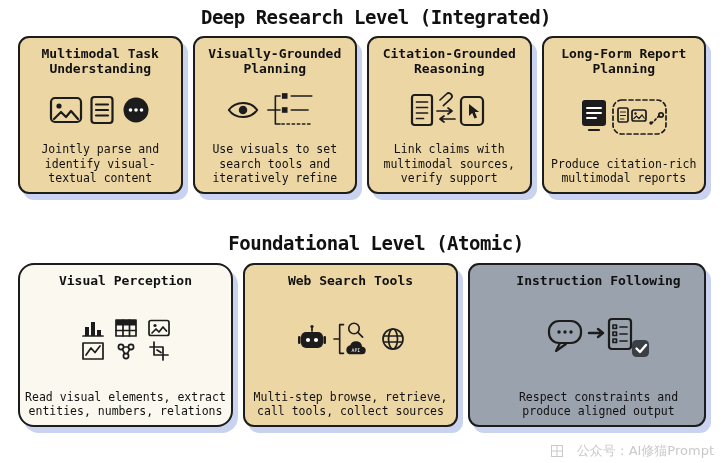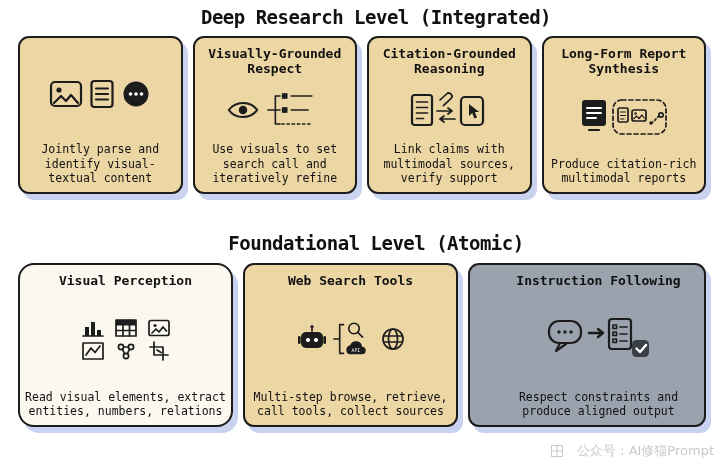--- a/index.html
+++ b/index.html
@@ -38,20 +38,21 @@
   }
 </style>
 </head>
 <body>
 
 <div class="section-title">Deep Research Level (Integrated)</div>
 
 <div class="row row1">
 
   <div class="card tan">
+    <div class="card-title">Multimodal Task Understanding</div>
     <div class="icons">
       <svg width="34" height="30" viewBox="0 0 34 30">
         <rect x="2" y="3" width="30" height="24" rx="4" class="st"></rect>
         <circle cx="10" cy="11" r="2.6" class="fl"></circle>
         <path d="M5 24 l7-7 5 5 5-6 7 8" class="st"></path>
       </svg>
       <svg width="26" height="30" viewBox="0 0 26 30">
         <rect x="2.5" y="2" width="21" height="26" rx="3" class="st"></rect>
         <path d="M7 9.5 h12 M7 15 h12 M7 20.5 h12" class="st"></path>
       </svg>
@@ -59,56 +60,56 @@
         <circle cx="15" cy="15" r="12.5" class="fl"></circle>
         <circle cx="9.5" cy="15" r="1.8" fill="#fff"></circle>
         <circle cx="15" cy="15" r="1.8" fill="#fff"></circle>
         <circle cx="20.5" cy="15" r="1.8" fill="#fff"></circle>
       </svg>
     </div>
     <div class="card-desc">Jointly parse and identify visual-textual content</div>
   </div>
 
   <div class="card tan">
-    <div class="card-title">Visually-Grounded Respect</div>
+    <div class="card-title">Visually-Grounded Planning</div>
     <div class="icons">
       <svg width="34" height="24" viewBox="0 0 36 24">
         <path d="M3 12 C10 2 26 2 33 12 C26 22 10 22 3 12 Z" class="st"></path>
         <circle cx="18" cy="12" r="4.5" class="fl"></circle>
       </svg>
       <svg width="58" height="44" viewBox="0 0 62 44">
         <path d="M2 22 H10 M10 7 V37 M10 7 H15 M10 22 H15 M10 37 H15" class="st1"></path>
         <rect x="17" y="4" width="6" height="6" class="fl"></rect>
         <path d="M27 7 h22" class="st1"></path>
         <rect x="17" y="19" width="6" height="6" class="fl"></rect>
         <path d="M27 22 h18" class="st1"></path>
         <path d="M17 37 h30" class="st1" stroke-dasharray="2.5 3"></path>
       </svg>
     </div>
-    <div class="card-desc">Use visuals to set search call and iteratively refine</div>
+    <div class="card-desc">Use visuals to set search tools and iteratively refine</div>
   </div>
 
   <div class="card tan">
     <div class="card-title">Citation-Grounded Reasoning</div>
     <div class="icons">
       <svg width="78" height="42" viewBox="0 0 78 42">
         <rect x="2" y="6" width="20" height="30" rx="2.5" class="st"></rect>
         <path d="M6.5 13 h11 M6.5 18.5 h11 M6.5 24 h11 M6.5 29.5 h7" class="st1"></path>
         <path d="M30 11 l6.5-6 a3.2 3.2 0 0 1 4.4 4.7 l-7.5 7" class="st1"></path>
         <path d="M27 22 h15 M42 22 l-4-3 M42 22 l-4 3" class="st1"></path>
         <path d="M45 30 h-15 M30 30 l4-3 M30 30 l4 3" class="st1"></path>
         <rect x="51" y="8" width="22" height="28" rx="4" class="st"></rect>
         <path d="M59 15 v12 l3.2-3 2.2 5.5 2.6-1.1 -2.2-5.4 h4.4 z" class="fl"></path>
       </svg>
     </div>
     <div class="card-desc">Link claims with multimodal sources, verify support</div>
   </div>
 
   <div class="card tan">
-    <div class="card-title">Long-Form Report Synthesis</div>
+    <div class="card-title">Long-Form Report Planning</div>
     <div class="icons">
       <svg width="88" height="42" viewBox="0 0 88 42">
         <rect x="2" y="4" width="24" height="26" rx="3" class="fl"></rect>
         <path d="M7 12 h14 M7 17 h14 M7 22 h9" stroke="#fff" stroke-width="2" fill="none" stroke-linecap="round"></path>
         <path d="M9 34 h10" class="st"></path>
         <rect x="33" y="4" width="53" height="34" rx="9" class="st1" stroke-dasharray="4 3"></rect>
         <rect x="38" y="12" width="10" height="14" rx="1.5" class="st1"></rect>
         <path d="M40.5 16 h5 M40.5 19.5 h5 M40.5 23 h3.5" stroke="#1c1c1c" stroke-width="1.2" fill="none" stroke-linecap="round"></path>
         <rect x="52" y="14" width="14" height="11" rx="2" class="st1"></rect>
         <circle cx="55.5" cy="17.5" r="1.2" class="fl"></circle>

